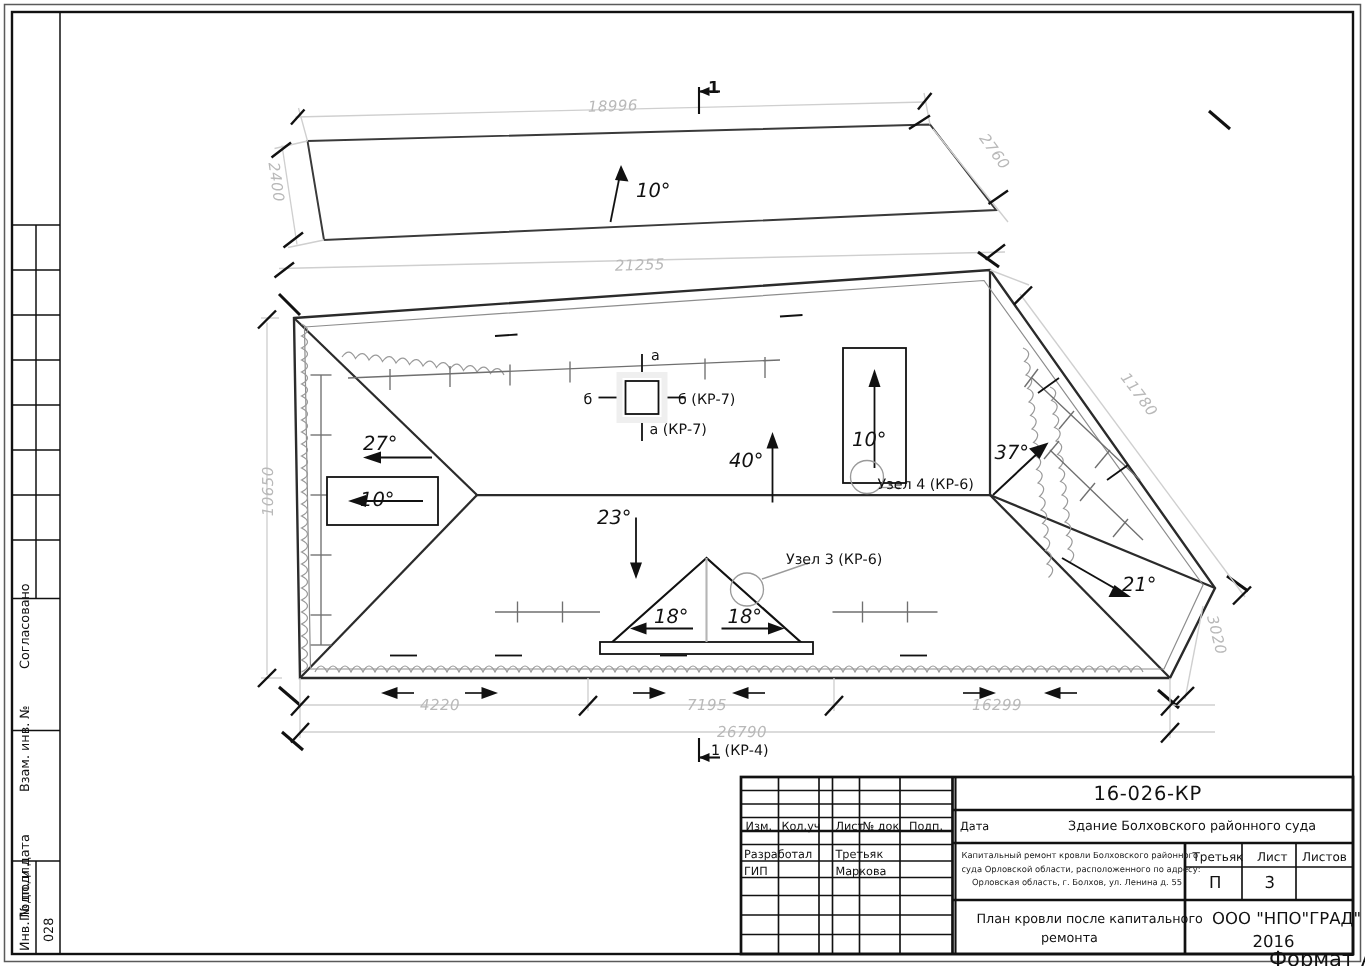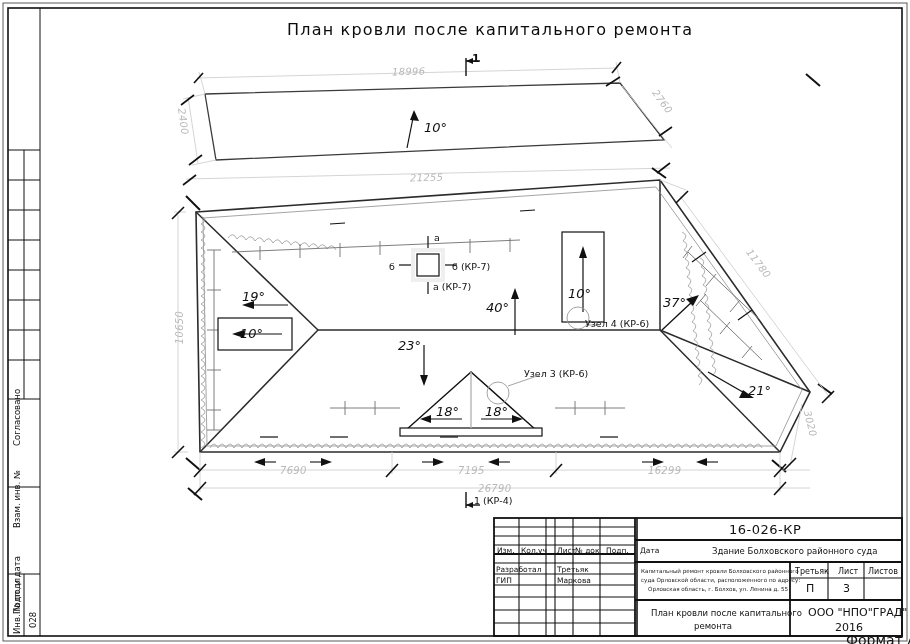--- a/index.html
+++ b/index.html
@@ -337,42 +337,41 @@
       <line x1="635" y1="540" x2="902" y2="540" stroke-width="1.8"></line>
       <line x1="635" y1="562" x2="902" y2="562" stroke-width="1.8"></line>
       <line x1="635" y1="600" x2="902" y2="600" stroke-width="1.8"></line>
       <line x1="790" y1="562" x2="790" y2="636" stroke-width="1.8"></line>
       <line x1="790" y1="578" x2="902" y2="578" stroke-width="1.1"></line>
       <line x1="828" y1="562" x2="828" y2="600" stroke-width="1.1"></line>
       <line x1="864" y1="562" x2="864" y2="600" stroke-width="1.1"></line>
     </g>
   </svg>
 
-  <div class="txt title" style="left:287px;top:20px">План кровли после капитального ремонта</div>
 
   <div class="txt tb" style="left:12px;top:446px;transform:rotate(-90deg);transform-origin:left top;">Согласовано</div>
   <div class="txt tb" style="left:12px;top:528px;transform:rotate(-90deg);transform-origin:left top;">Взам. инв. №</div>
   <div class="txt tb" style="left:12px;top:614px;transform:rotate(-90deg);transform-origin:left top;">Подп. и дата</div>
   <div class="txt tb" style="left:12px;top:634px;transform:rotate(-90deg);transform-origin:left top;">Инв. № подл.</div>
   <div class="txt tb" style="left:28px;top:628px;transform:rotate(-90deg);transform-origin:left top;">028</div>
 
   <div class="txt dim" style="left:392px;top:66px;transform:rotate(-1.5deg)">18996</div>
   <div class="txt dim" style="left:649px;top:96px;transform:rotate(54deg)">2760</div>
   <div class="txt dim" style="left:170px;top:116px;transform:rotate(82deg)">2400</div>
   <div class="txt dim" style="left:410px;top:172px;transform:rotate(-1.5deg)">21255</div>
   <div class="txt dim" style="left:163px;top:322px;transform:rotate(-90deg)">10650</div>
   <div class="txt dim" style="left:742px;top:258px;transform:rotate(53deg)">11780</div>
   <div class="txt dim" style="left:797px;top:418px;transform:rotate(76deg)">3020</div>
-  <div class="txt dim" style="left:280px;top:465px">7690</div>
+  <div class="txt dim" style="left:280px;top:465px">4220</div>
   <div class="txt dim" style="left:458px;top:465px">7195</div>
   <div class="txt dim" style="left:648px;top:465px">16299</div>
   <div class="txt dim" style="left:478px;top:483px">26790</div>
 
   <div class="txt ang" style="left:424px;top:120px">10°</div>
-  <div class="txt ang" style="left:242px;top:289px">19°</div>
+  <div class="txt ang" style="left:242px;top:289px">27°</div>
   <div class="txt ang" style="left:240px;top:326px">10°</div>
   <div class="txt ang" style="left:486px;top:300px">40°</div>
   <div class="txt ang" style="left:398px;top:338px">23°</div>
   <div class="txt ang" style="left:436px;top:404px">18°</div>
   <div class="txt ang" style="left:485px;top:404px">18°</div>
   <div class="txt ang" style="left:568px;top:286px">10°</div>
   <div class="txt ang" style="left:663px;top:295px">37°</div>
   <div class="txt ang" style="left:748px;top:383px">21°</div>
 
   <div class="txt lbl" style="left:524px;top:368px">Узел 3 (КР-6)</div>

